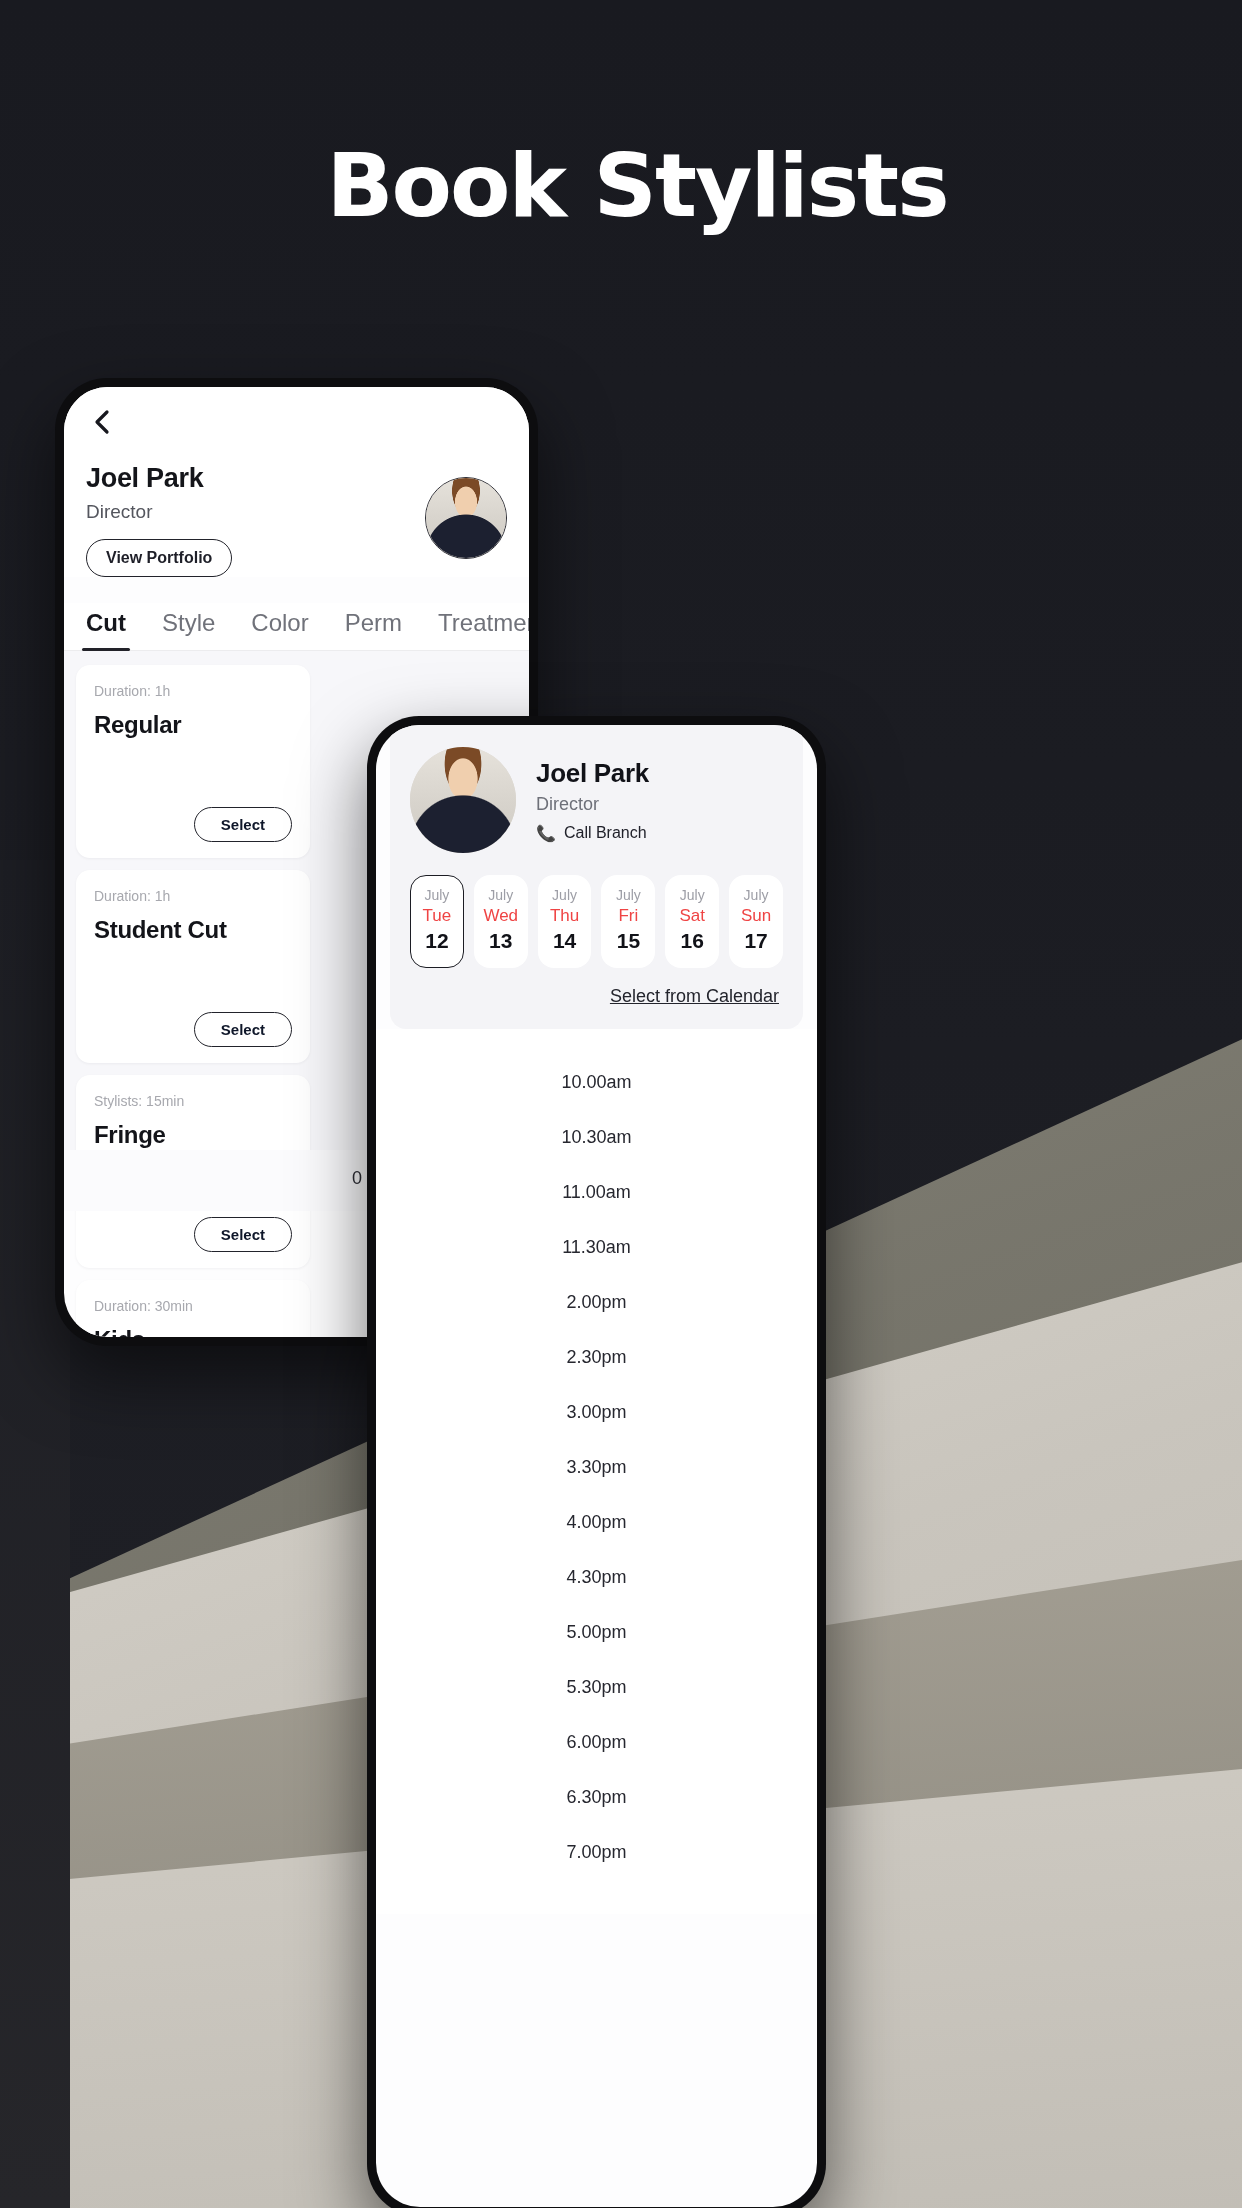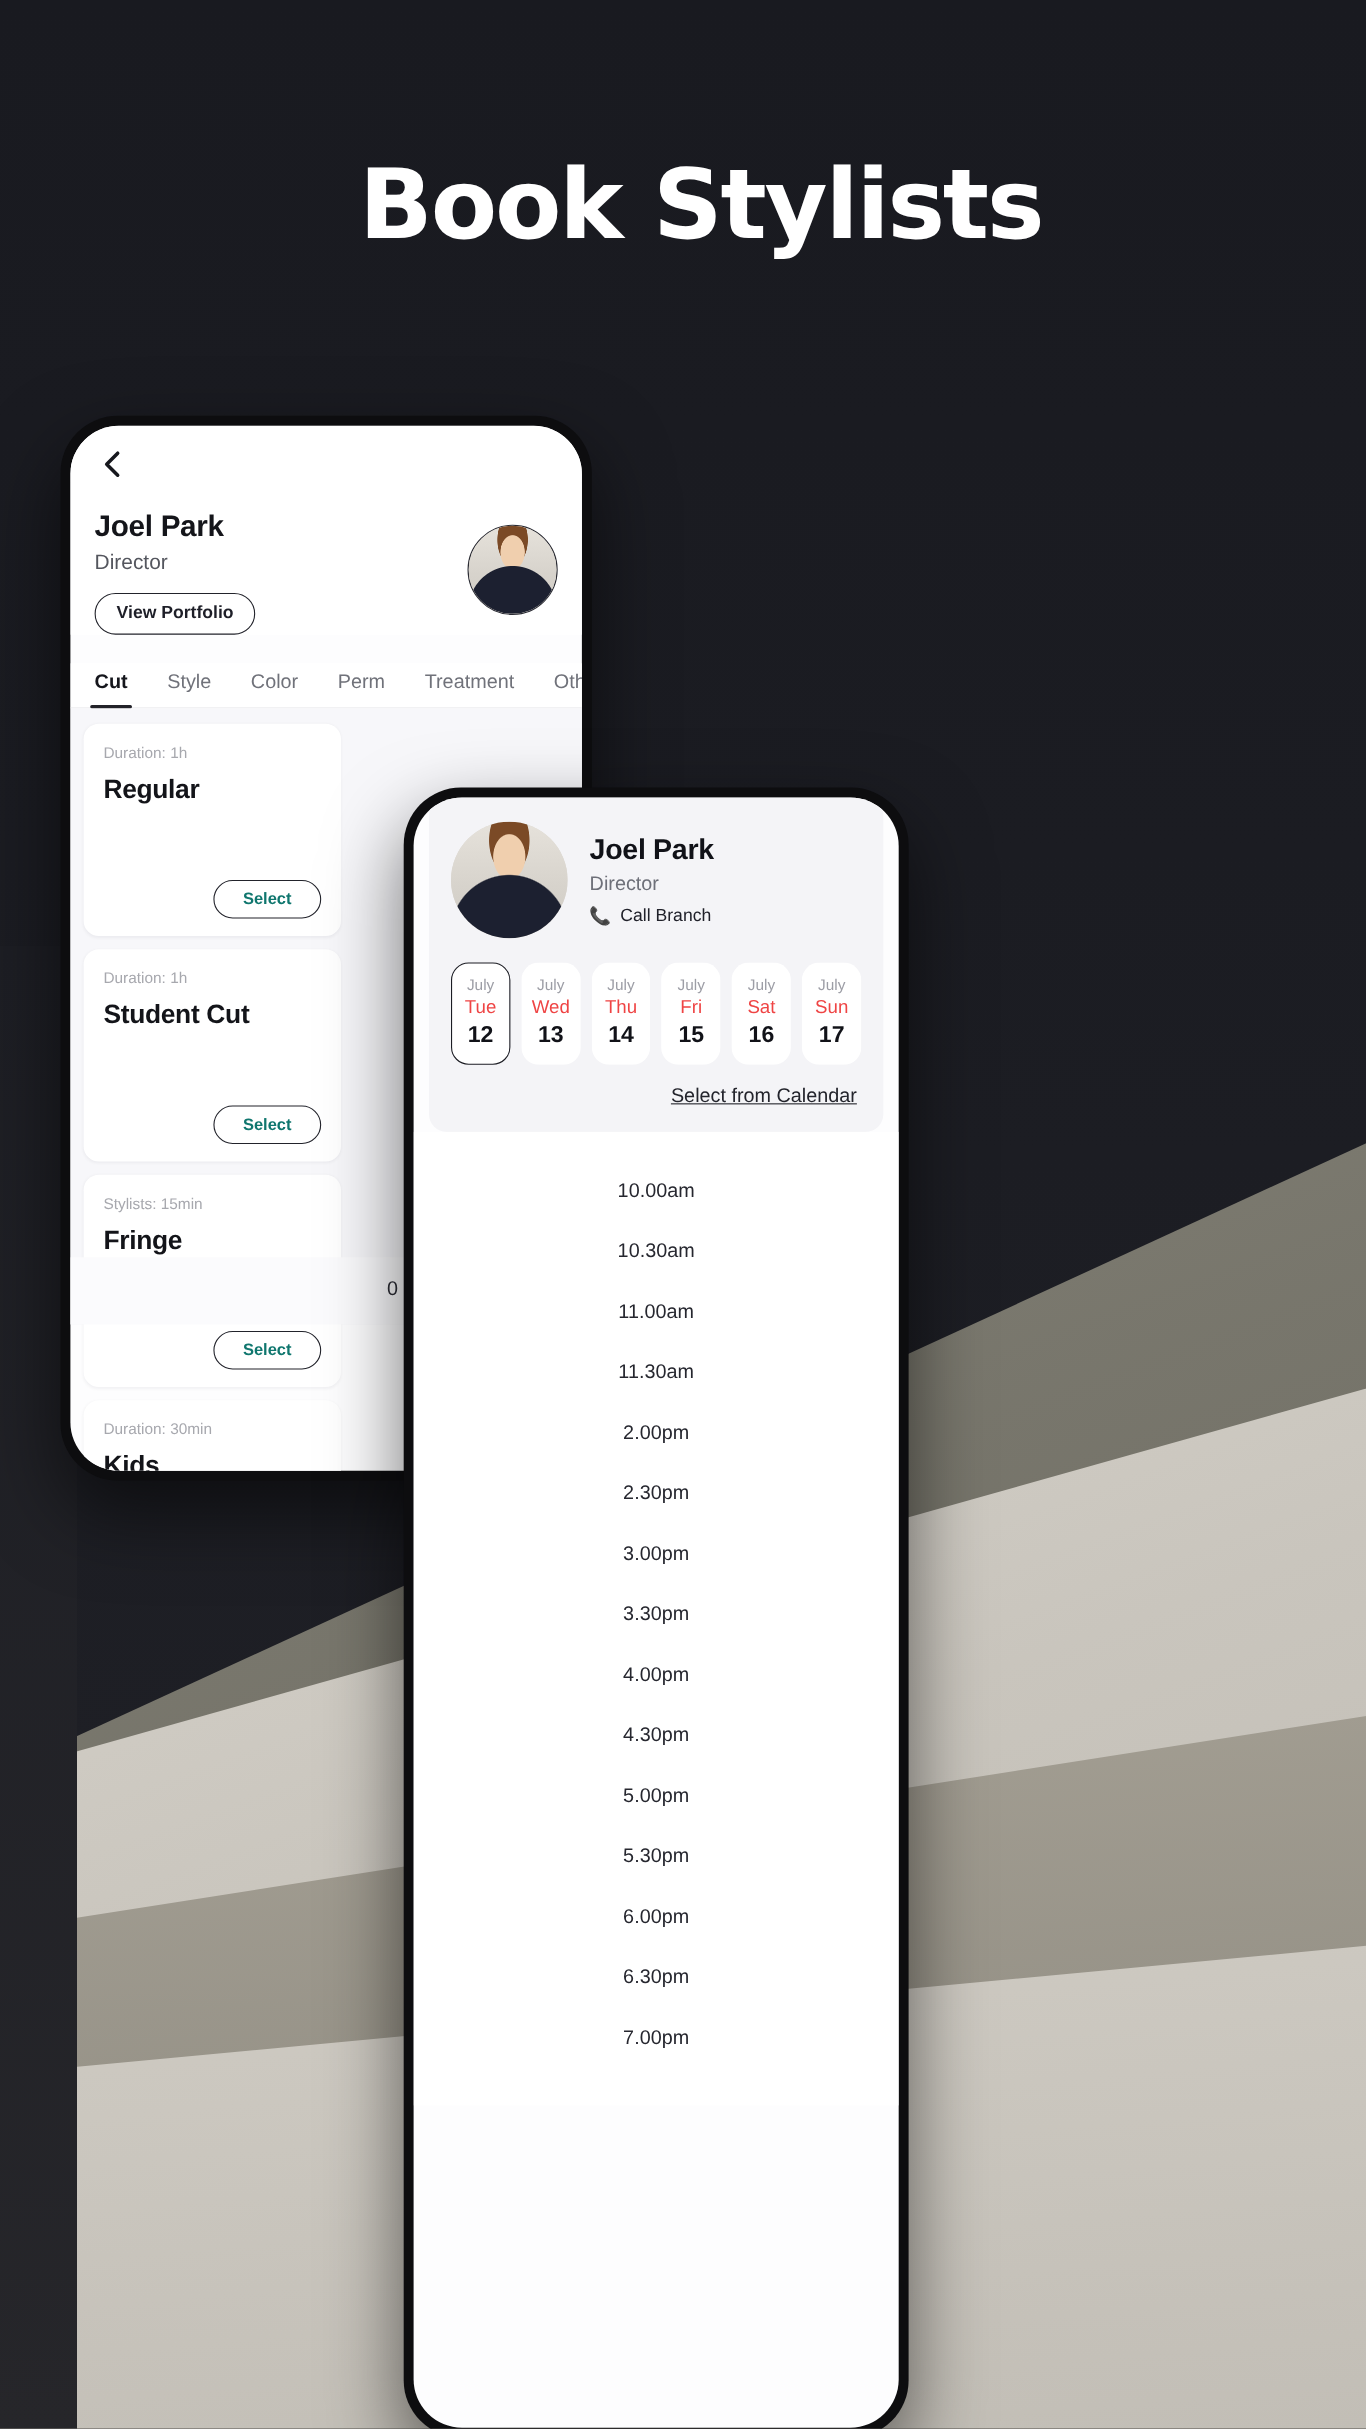--- a/index.html
+++ b/index.html
@@ -109,21 +109,21 @@
       radial-gradient(ellipse at 50% 30%, #f0cfae 0 19%, rgba(240,207,174,0) 20%),
       radial-gradient(ellipse at 50% 16%, #7b4a26 0 24%, rgba(123,74,38,0) 25%),
       linear-gradient(180deg,#e6e2db 0%,#d7d3cc 55%,#cfcbc4 100%);
   }
 
   .tabs{
     display:flex; gap:0; padding:0 22px; margin-top:26px;
     border-bottom:1px solid #ececee; background:#fff;
   }
   .tab{
-    font-size:18px; color:#70727a; padding:6px 0 13px 0;
+    font-size:24px; color:#70727a; padding:6px 0 13px 0;
     margin-right:36px; white-space:nowrap; cursor:pointer;
     position:relative; font-weight:400;text-align:right;
   }
   .tab.active{ color:#15161c; font-weight:700; }
   .tab.active:after{
     content:""; position:absolute; left:-4px; right:-4px; bottom:-1px;
     height:3px; background:#222229; border-radius:2px;
   }
 
   .p1-body{ background:#f7f7fa; padding:14px 0 0 0; height:560px; position:relative;}
@@ -133,21 +133,21 @@
     width:234px; min-height:193px;
     padding:18px 18px 16px 18px;
     display:flex; flex-direction:column;
     box-shadow:0 1px 3px rgba(20,20,30,.05);
   }
   .svc-dur{ font-size:14px; color:#a7a8ae; }
   .svc-name{ font-size:24px; font-weight:700; color:#131419; margin-top:12px; letter-spacing:-.3px;}
   .svc-foot{ margin-top:auto; display:flex; justify-content:flex-end; }
   .select-btn{
     border:1.6px solid #22232b; border-radius:999px;
-    padding:8px 26px; font-size:15px; font-weight:700; color:#0f766e;
+    padding:8px 26px; font-size:15px; font-weight:700; color:#0f172a;
     background:#fff; cursor:pointer;
   }
   .p1-footer{
     position:absolute; left:0; right:0; bottom:0;
     background:#fbfbfd; padding:18px 24px 22px 24px;
     text-align:right; font-size:18px; color:#2c2d35;
   }
 
   
   .p2-title{

